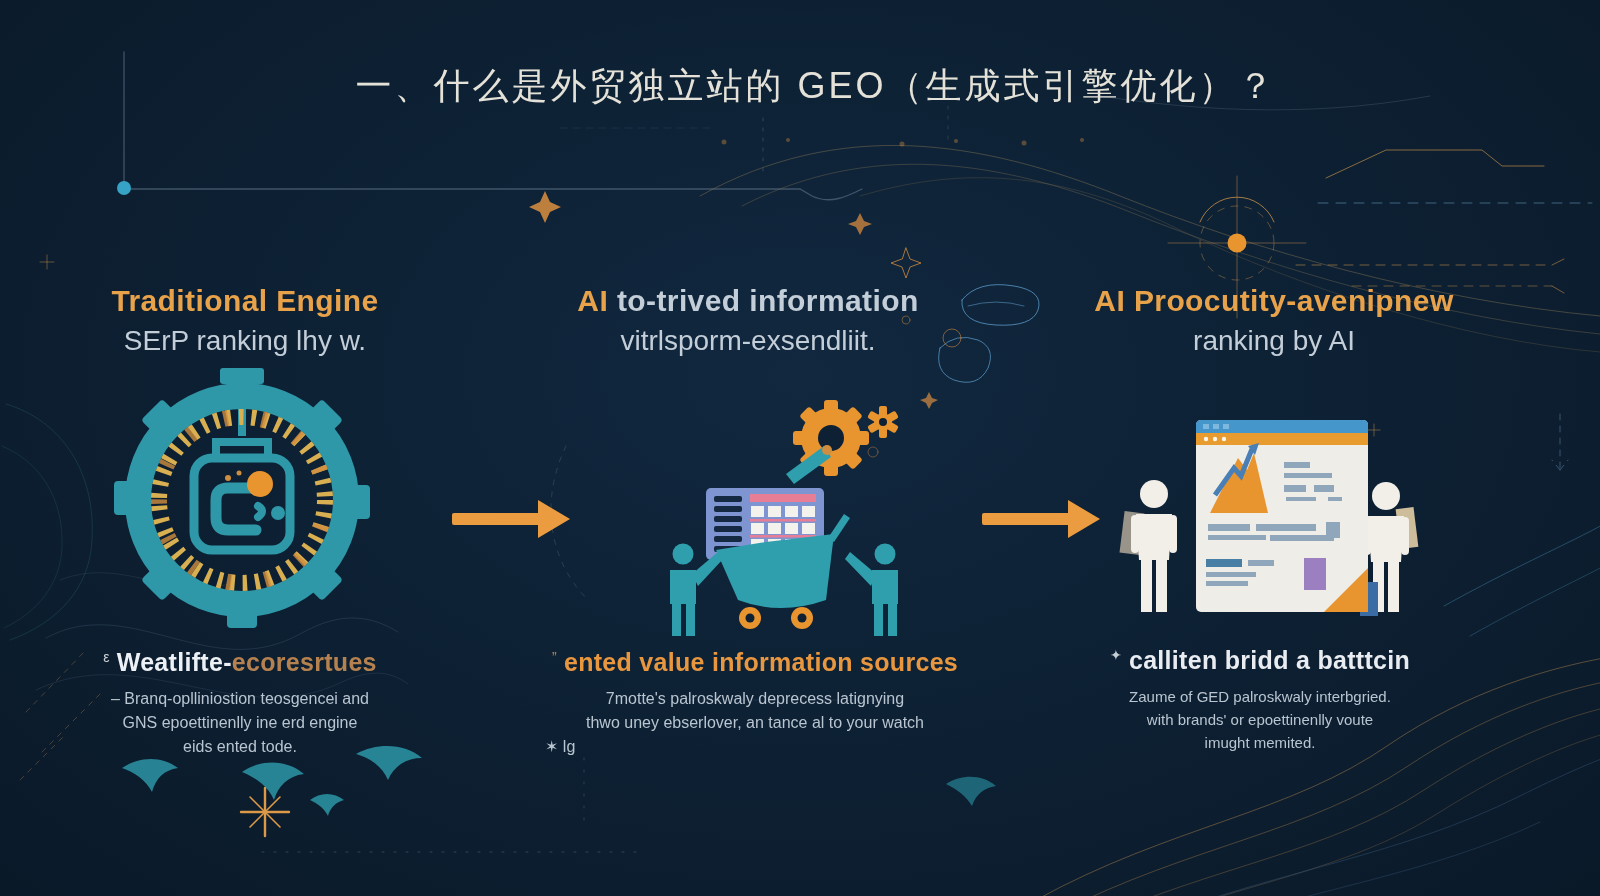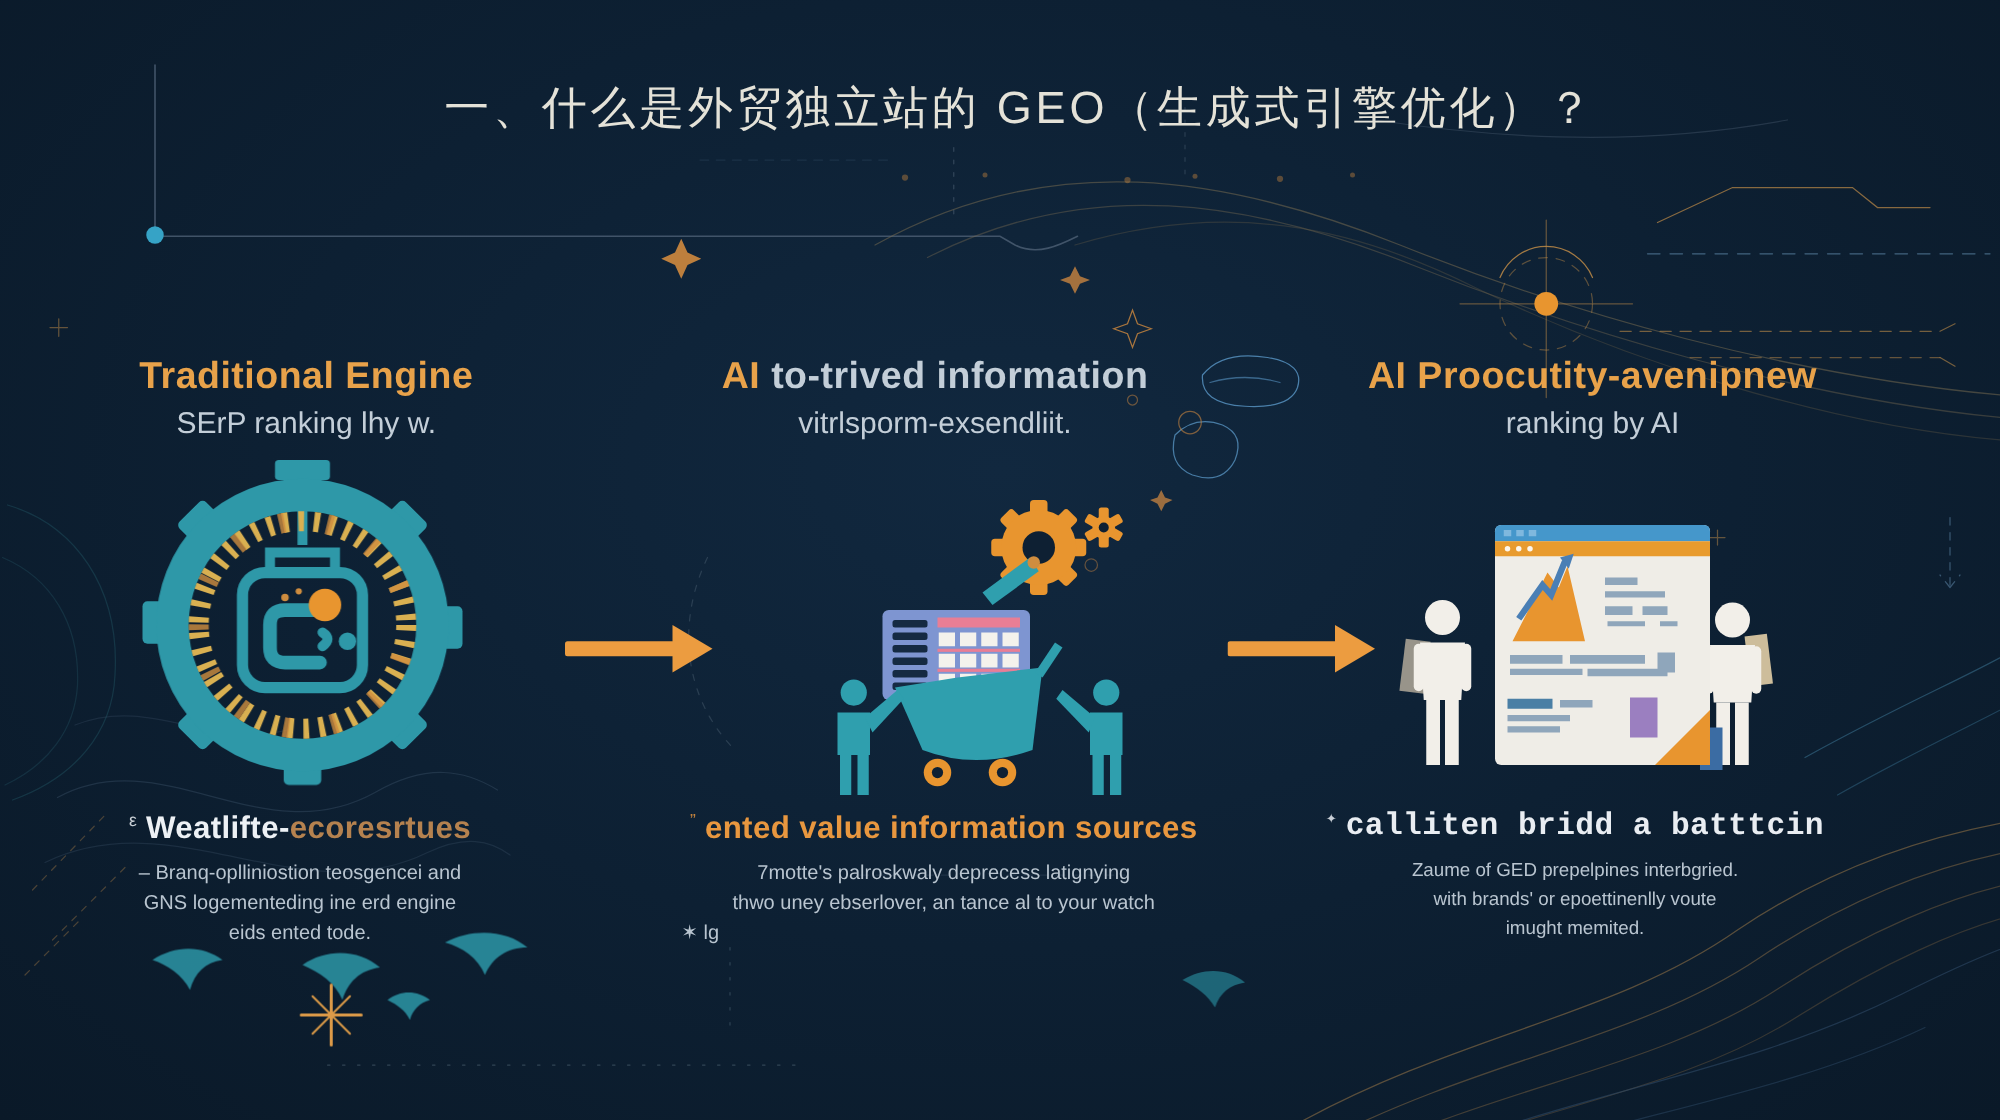--- a/index.html
+++ b/index.html
@@ -17,37 +17,37 @@
     position:absolute;left:0;top:46px;width:1600px;margin:16px;
     text-align:center;font-size:36px;font-weight:500;letter-spacing:3px;
     color:#e4e2d8;
   }
   .col-head{position:absolute;text-align:center;}
   #ch1{left:40px;top:284px;width:410px;}
   #ch2{left:513px;top:284px;width:470px;}
   #ch3{left:1064px;top:284px;width:420px;}
   .hline1{font-size:30px;font-weight:700;color:#e8a24a;letter-spacing:.4px;}
   .hline1 .rest{color:#c3ced8;font-weight:700;}
-  .hline2{font-size:24px;font-weight:400;color:#c3ced8;margin-top:7px;}
+  .hline2{font-size:28px;font-weight:400;color:#c3ced8;margin-top:7px;}
   .icon-wrap{position:absolute;}
   #icon1{left:108px;top:366px;width:268px;height:268px;}
   #icon2{left:638px;top:386px;width:282px;height:252px;}
   #icon3{left:1088px;top:396px;width:342px;height:238px;}
   .arrow{position:absolute;width:120px;height:46px;}
   #arrow1{left:452px;top:496px;}
   #arrow2{left:982px;top:496px;}
   .col-foot{position:absolute;text-align:center;}
   #f1{left:35px;top:648px;width:410px;}
   #f2{left:515px;top:648px;width:480px;}
   #f3{left:1060px;top:646px;width:400px;}
   .foot-title{font-size:25px;font-weight:700;color:#edf1f5;letter-spacing:.3px;}
   .foot-title .prefix{font-size:14px;font-weight:400;vertical-align:9px;margin-right:7px;opacity:.85;}
   #f1 .foot-title .accent2{color:#b5824f;}
   #f2 .foot-title{color:#e8973f;}
-  #f3 .foot-title{color:#e9edf2;font-family:Liberation Mono, monospace;}
+  #f3 .foot-title{color:#e9edf2;}
   .desc{margin-top:10px;font-size:16px;line-height:24px;color:#b9c5d0;}
   #f3 .desc{font-size:15px;line-height:23px;}
   #f2 .desc .left{text-align:left;padding-left:30px;}
 </style>
 </head>
 <body>
 
 <div class="stage">
 
   <svg class="bg" viewBox="0 0 1600 896">
@@ -350,36 +350,36 @@
         <rect x="272" y="186" width="18" height="34" fill="#3b6ca3"></rect>
         <polygon points="236,216 280,172 280,216" fill="#e8952f"></polygon>
       </g>
     </svg>
   </div>
 
   <section class="col-foot" id="f1">
     <div class="foot-title"><span class="prefix">ε</span><span>Weatlifte-</span><span class="accent2">ecoresrtues</span></div>
     <div class="desc">
       <div class="desc-line">– Branq-oplliniostion teosgencei and</div>
-      <div class="desc-line">GNS logementeding ine erd engine</div>
+      <div class="desc-line">GNS epoettinenlly ine erd engine</div>
       <div class="desc-line">eids ented tode.</div>
     </div>
   </section>
 
   <section class="col-foot" id="f2">
     <div class="foot-title"><span class="prefix">”</span><span>ented value information sources</span></div>
     <div class="desc">
       <div class="desc-line">7motte's palroskwaly deprecess latignying</div>
       <div class="desc-line">thwo uney ebserlover, an tance al to your watch</div>
       <div class="desc-line left">✶ lg</div>
     </div>
   </section>
 
   <section class="col-foot" id="f3">
     <div class="foot-title"><span class="prefix">✦</span><span>calliten bridd a batttcin</span></div>
     <div class="desc">
-      <div class="desc-line">Zaume of GED prepelpines interbgried.</div>
+      <div class="desc-line">Zaume of GED palroskwaly interbgried.</div>
       <div class="desc-line">with brands' or epoettinenlly voute</div>
       <div class="desc-line">imught memited.</div>
     </div>
   </section>
 
 </div>
 
 </body></html>

